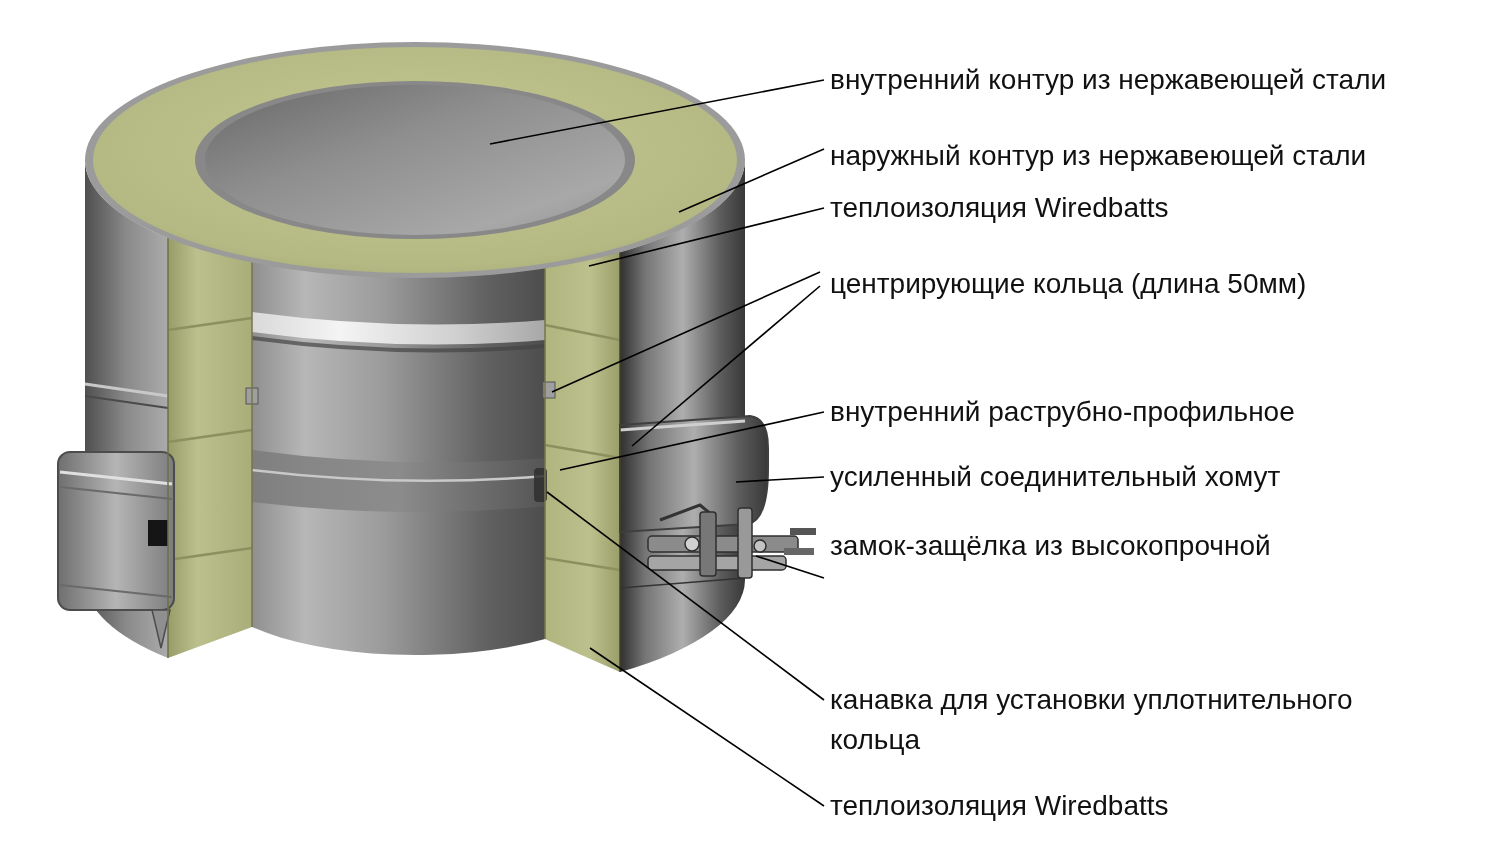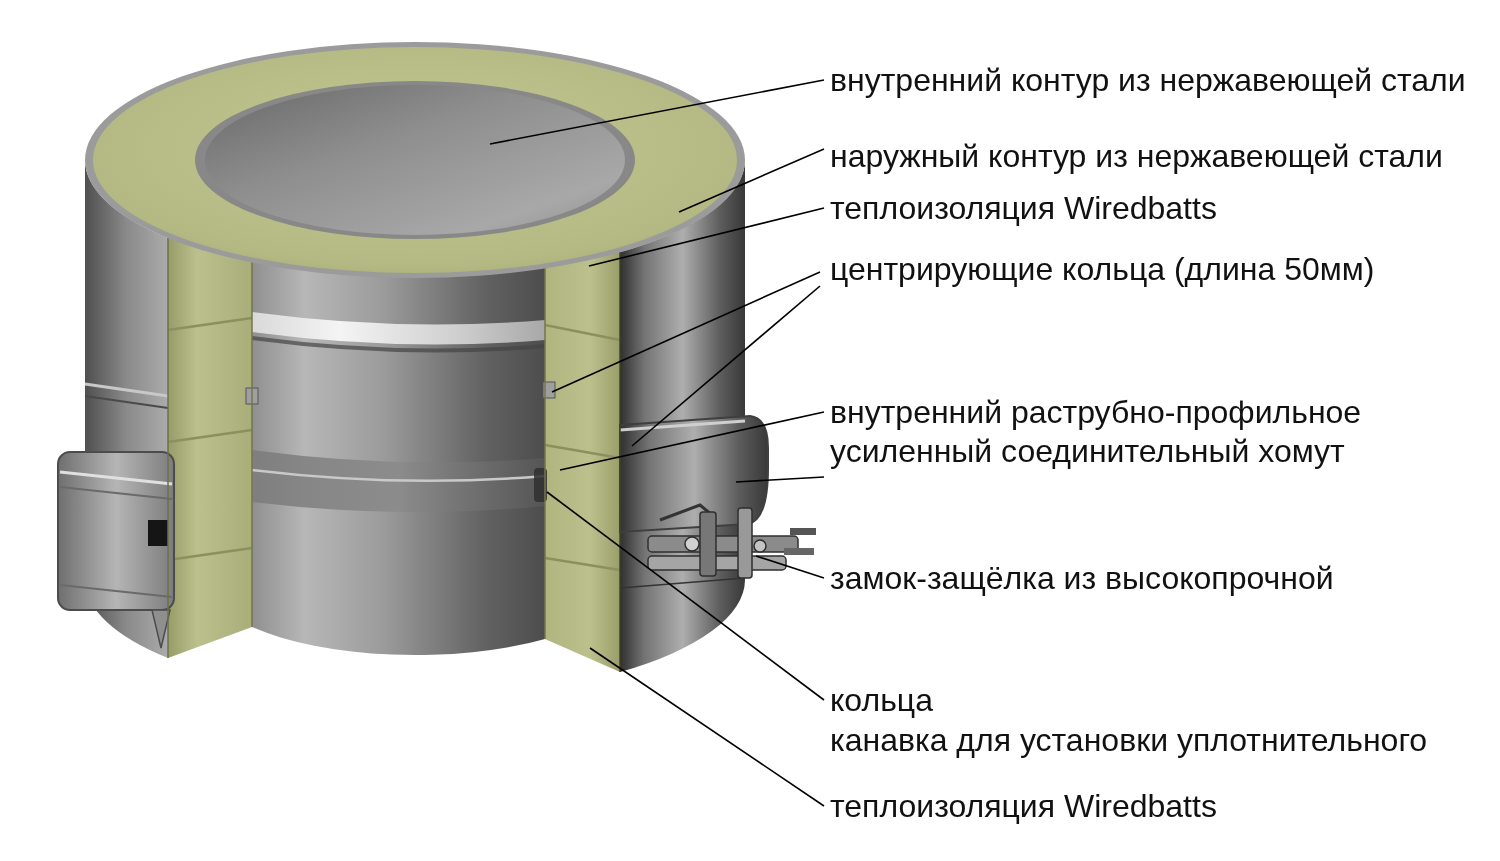--- a/index.html
+++ b/index.html
@@ -7,21 +7,21 @@
     position:relative;
     width:1500px;height:861px;
     background:#ffffff;
     overflow:hidden;
     font-family:"Liberation Sans", sans-serif;
   }
   .diagram-svg{position:absolute;left:0;top:0;}
   .label{
     position:absolute;
     left:830px;
-    font-size:32px;
+    font-size:28px;
     line-height:40px;
     color:#111111;
     white-space:nowrap;
   }
   .label div{display:block;}
 </style>
 </head>
 <body>
 
 <div class="stage">
@@ -177,33 +177,33 @@
 
   <div class="label" style="top:60px">
     <div>внутренний контур из нержавеющей стали</div>
   </div>
   <div class="label" style="top:136px">
     <div>наружный контур из нержавеющей стали</div>
   </div>
   <div class="label" style="top:188px">
     <div>теплоизоляция Wiredbatts</div>
   </div>
-  <div class="label" style="top:249px">
+  <div class="label" style="top:264px">
     <div>центрирующие кольца (длина 50мм)</div>
   </div>
   <div class="label" style="top:392px">
     <div>внутренний раструбно-профильное</div>
   </div>
-  <div class="label" style="top:431px">
+  <div class="label" style="top:457px">
     <div>усиленный соединительный хомут</div>
   </div>
-  <div class="label" style="top:558px">
+  <div class="label" style="top:526px">
     <div>замок-защёлка из высокопрочной</div>
   </div>
   <div class="label" style="top:680px">
+    <div>канавка для установки уплотнительного</div>
     <div>кольца</div>
-    <div>канавка для установки уплотнительного</div>
   </div>
   <div class="label" style="top:786px">
     <div>теплоизоляция Wiredbatts</div>
   </div>
 
 </div>
 
 </body></html>

